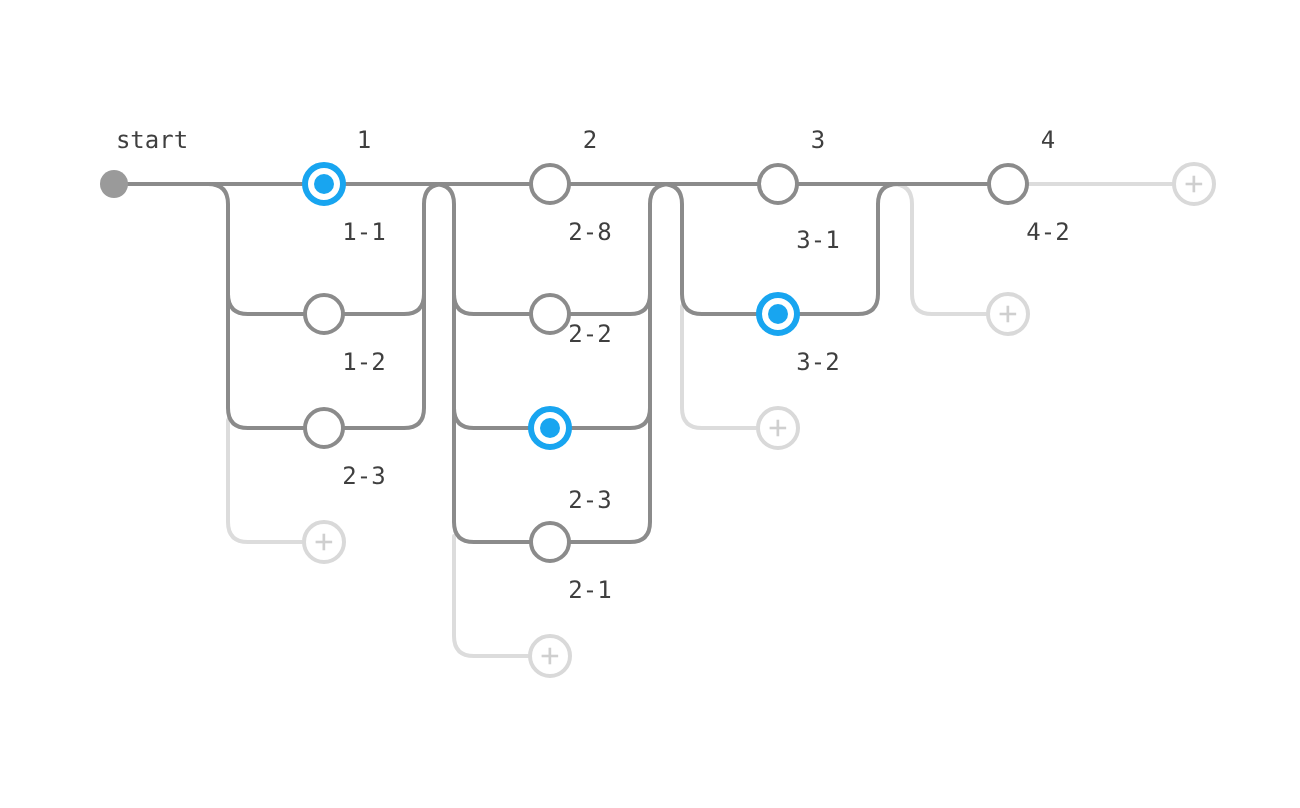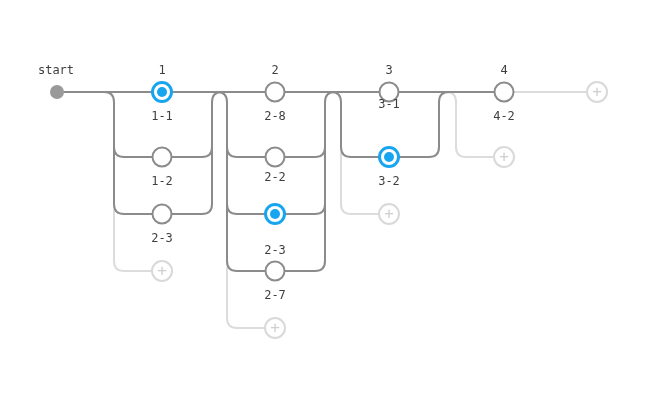--- a/index.html
+++ b/index.html
@@ -28,21 +28,21 @@
     background:#9a9a9a; transform:translate(-50%,-50%);
   }
   .add {
     position:absolute; width:22px; height:22px; box-sizing:border-box;
     border:2px solid #d9d9d9; border-radius:50%; background:#fff;
     color:#cfcfcf; display:flex; align-items:center; justify-content:center;
     font-size:16px; line-height:1; transform:translate(-50%,-50%); cursor:pointer;
   }
   .lbl {
     position:absolute; transform:translate(-50%,-50%);
-    font-size:12px; color:#3f3f3f; white-space:nowrap; letter-spacing:0;
+    font-size:12px; color:#3f3f3f; white-space:nowrap; letter-spacing:0;margin-left:20px;
   }
 </style>
 </head>
 <body>
 
 <div class="stage">
 
   <svg class="lines" viewBox="0 0 650 404">
 
     <path d="M114 210 V261 Q114 271 124 271 H152" stroke="#dcdcdc" stroke-width="2" fill="none" stroke-linecap="round"></path>
@@ -83,31 +83,31 @@
   <div class="lbl" style="left:162px; top:181px">1-2</div>
   <div class="node" style="left:162px; top:214px"></div>
   <div class="lbl" style="left:162px; top:238px">2-3</div>
   <div class="add" style="left:162px; top:271px">
     <span>+</span>
   </div>
 
   <div class="node" style="left:275px; top:92px"></div>
   <div class="lbl" style="left:275px; top:116px">2-8</div>
   <div class="node" style="left:275px; top:157px"></div>
-  <div class="lbl" style="left:275px; top:177px">2-2</div>
+  <div class="lbl" style="left:275px; top:167px">2-2</div>
   <div class="node selected" style="left:275px; top:214px"></div>
   <div class="lbl" style="left:275px; top:250px">2-3</div>
   <div class="node" style="left:275px; top:271px"></div>
-  <div class="lbl" style="left:275px; top:295px">2-7</div>
+  <div class="lbl" style="left:275px; top:295px">2-1</div>
   <div class="add" style="left:275px; top:328px">
     <span>+</span>
   </div>
 
   <div class="node" style="left:389px; top:92px"></div>
-  <div class="lbl" style="left:389px; top:104px">3-1</div>
+  <div class="lbl" style="left:389px; top:120px">3-1</div>
   <div class="node selected" style="left:389px; top:157px"></div>
   <div class="lbl" style="left:389px; top:181px">3-2</div>
   <div class="add" style="left:389px; top:214px">
     <span>+</span>
   </div>
 
   <div class="node" style="left:504px; top:92px"></div>
   <div class="lbl" style="left:504px; top:116px">4-2</div>
   <div class="add" style="left:504px; top:157px">
     <span>+</span>

